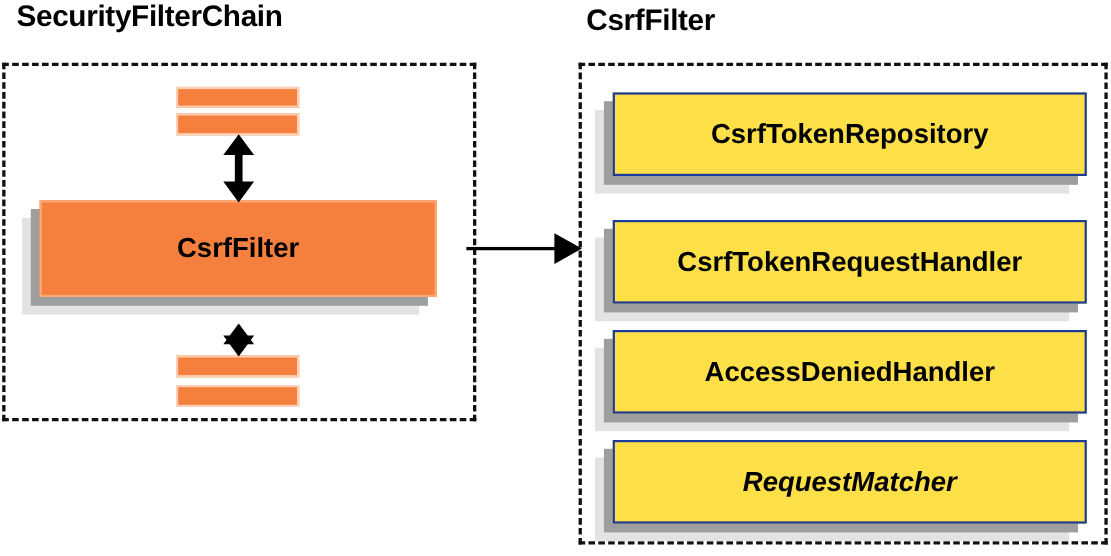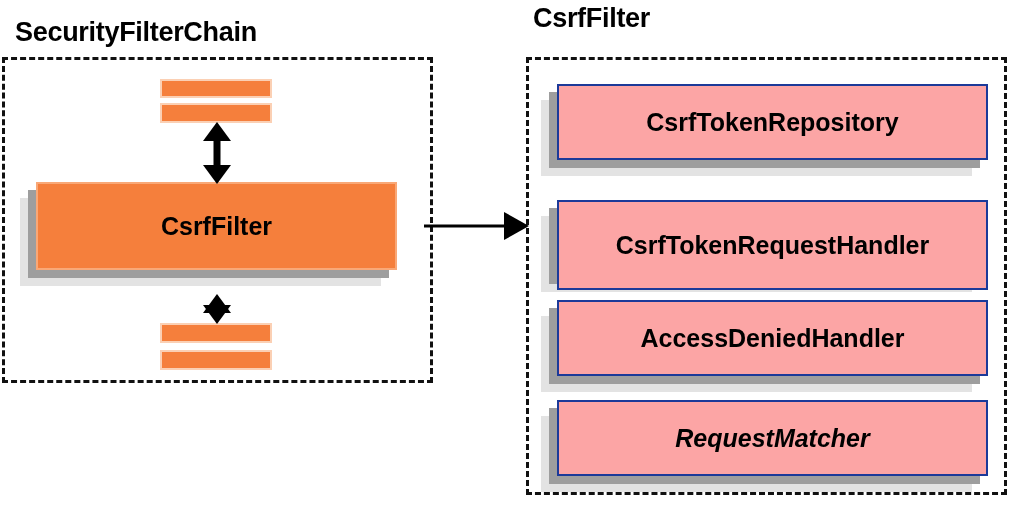--- a/index.html
+++ b/index.html
@@ -16,21 +16,21 @@
   }
 
   .panel-title {
     position: absolute;
     font-weight: bold;
     font-size: 27px;
     color: #000000;
     letter-spacing: -0.3px;
     white-space: nowrap;
   }
-  #title-left  { left: 15px;  top: 17px; text-align: center; }
+  #title-left  { left: 15px;  top: 0; text-align: center; }
   #title-right { left: 533px; top: 3px; }
 
   .dashed-panel {
     position: absolute;
     border: 3px dashed #111111;
     box-sizing: border-box;
     background: transparent;
   }
   #panel-scf  { left: 2px;   top: 57px; width: 431px; height: 326px; }
   #panel-csrf { left: 526px; top: 57px; width: 481px; height: 438px; }
@@ -52,21 +52,21 @@
     z-index: 1;
   }
   .shadow-dark  { background: #9e9e9e; z-index: 2; }
   .shadow-light { background: #e3e3e3; z-index: 1; }
 
   .node.orange {
     background: #f57f3c;
     border: 2px solid #f9a877;
   }
   .node.blue {
-    background: #fca5a5;
+    background: #fde047;
     border: 2px solid #1c3a99;
   }
   .node.bar {
     background: #f57f3c;
     border: 2px solid #fbd0b4;
   }
 
   
   .arrow-v {
     position: absolute;
@@ -155,21 +155,21 @@
   <div class="stem"></div>
   <div class="head-right"></div>
 </div>
 
 <div class="shadow-light" style="left:541px; top:100px; width:431px; height:76px;"></div>
 <div class="shadow-dark" style="left:549px; top:92px; width:431px; height:76px;"></div>
 <div class="node blue" style="left:557px; top:84px; width:431px; height:76px; font-size:25px;">CsrfTokenRepository</div>
 
 <div class="shadow-light" style="left:541px; top:216px; width:431px; height:76px;"></div>
 <div class="shadow-dark" style="left:549px; top:208px; width:431px; height:76px;"></div>
-<div class="node blue" style="left:557px; top:200px; width:431px; height:90px; font-size:25px;">CsrfTokenRequestHandler</div>
+<div class="node blue" style="left:557px; top:200px; width:431px; height:76px; font-size:25px;">CsrfTokenRequestHandler</div>
 
 <div class="shadow-light" style="left:541px; top:316px; width:431px; height:76px;"></div>
 <div class="shadow-dark" style="left:549px; top:308px; width:431px; height:76px;"></div>
 <div class="node blue" style="left:557px; top:300px; width:431px; height:76px; font-size:25px;">AccessDeniedHandler</div>
 
 <div class="shadow-light" style="left:541px; top:416px; width:431px; height:76px;"></div>
 <div class="shadow-dark" style="left:549px; top:408px; width:431px; height:76px;"></div>
 <div class="node blue" style="left:557px; top:400px; width:431px; height:76px; font-size:25px;font-style:italic;">RequestMatcher</div>
 
 </body></html>

